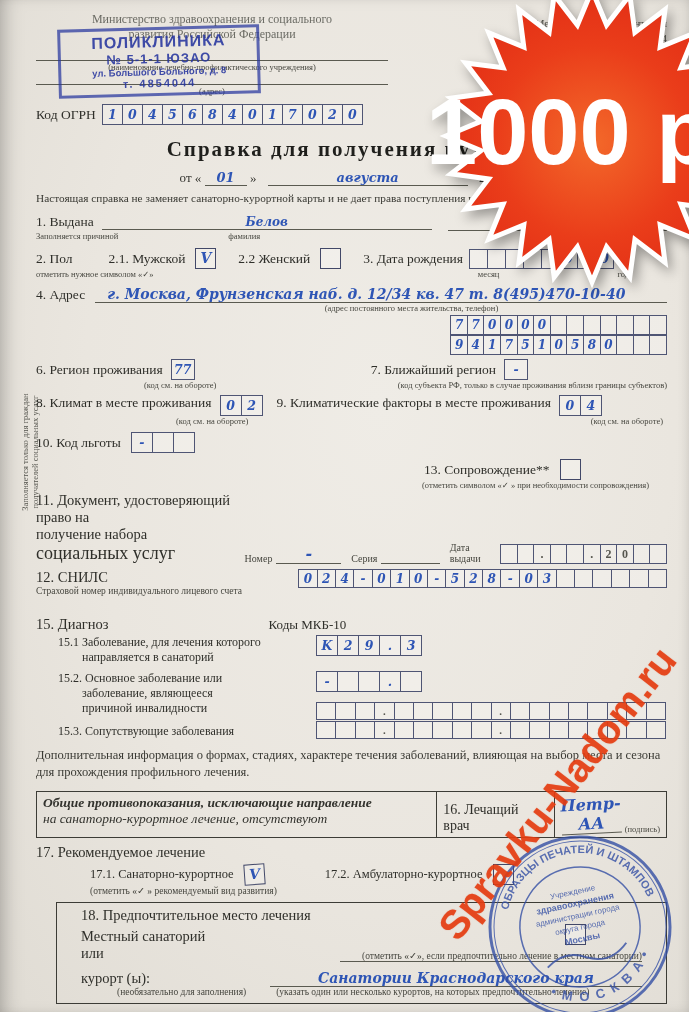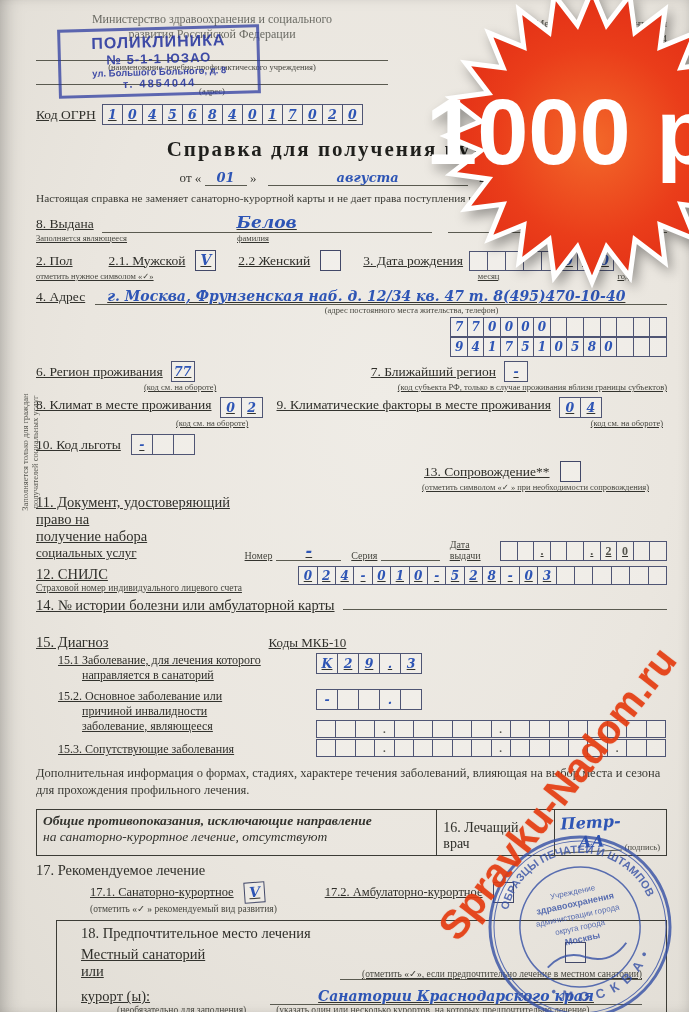--- a/index.html
+++ b/index.html
@@ -22,21 +22,21 @@
   .c21 .cell{width:21px;height:21px;}
   .c19 .cell{width:19px;height:20px;}
   .c17 .cell{width:17.6px;height:20px;font-size:12px;}
   .c22 .cell{width:22px;height:21px;}
   .cW .cell{width:24px;height:21px;}
   .cSn .cell{width:19.4px;height:19px;font-size:12px;}
   .cL .cell{width:20.4px;height:18px;font-size:11px;}
   .chk{box-sizing:border-box;display:inline-block;width:21px;height:21px;border:1.3px solid #424868;
        vertical-align:middle;background:rgba(255,255,255,.25);text-align:center;line-height:18px;
        font-family:"DejaVu Serif",serif;font-style:italic;font-weight:bold;font-size:14px;color:#2e55b5;}
-  .row{display:flex;align-items:baseline;text-decoration:underline;}
+  .row{display:flex;align-items:baseline;}
   
   .hdr{display:flex;gap:25px;}
   .hdr-left{width:352px;text-align:center;}
   .hdr-left .min{font-size:12px;color:#6b6b64;line-height:15px;}
   .hdr-right{margin-left:auto;text-align:right;font-size:11px;color:#55554e;line-height:14.5px;padding-top:4px;}
   .capline{margin-top:14px;border-top:1px solid #5a5a50;padding-top:1px;}
   
   .clinic-stamp{position:absolute;z-index:2;left:58px;top:27px;width:188px;padding:3px 4px 4px;
       border:3px solid rgba(38,52,158,.72);transform:rotate(-1.6deg);text-align:center;
       color:rgba(38,52,158,.88);font-family:"Liberation Sans",sans-serif;}
@@ -119,26 +119,26 @@
       <span>от «</span>
       <span class="hw uline" style="padding:0 12px">01</span>
       <span>»</span>
       <span class="hw uline" style="display:inline-block;width:200px;margin:0 8px">августа</span>
       <span>200</span><span class="hw uline" style="padding:0 8px">8</span>
     </div>
 
     <div class="note">Настоящая справка не заменяет санаторно-курортной карты и не дает права поступления на санаторно-курортное лечение</div>
 
     <div class="row" style="margin-top:8px">
-      <span class="lbl">8. Выдана</span>
-      <span class="hw uline" style="display:inline-block;width:330px;margin-left:8px;text-align:center;font-size:17px">Белов</span>
+      <span class="lbl">1. Выдана</span>
+      <span class="hw uline" style="display:inline-block;width:330px;margin-left:8px;text-align:center;font-size:12px">Белов</span>
       <span class="hw uline" style="display:inline-block;flex:1;margin-left:16px;text-align:center;font-size:15px">Игорь</span>
     </div>
     <div class="row">
-      <span class="cap">Заполняется являющееся</span>
+      <span class="cap">Заполняется причиной</span>
       <span class="cap" style="margin-left:110px">фамилия</span>
       <span class="cap" style="margin-left:auto;margin-right:30px">имя</span>
     </div>
 
     <div class="row" style="margin-top:7px;align-items:center">
       <span class="lbl">2. Пол</span>
       <span class="lbl" style="margin-left:36px">2.1. Мужской</span>
       <span class="chk" style="margin-left:10px">V</span>
       <span class="lbl" style="margin-left:22px">2.2 Женский</span>
       <span class="chk" style="margin-left:10px"></span>
@@ -247,21 +247,21 @@
       <span class="chk" style="margin-left:10px"></span>
     </div>
     <div class="row">
       <span class="cap" style="margin-left:auto;margin-right:18px">(отметить символом «✓ » при необходимости сопровождения)</span>
     </div>
 
     <div class="row" style="align-items:flex-end;margin-top:2px">
       <span>
         <div class="lbl" style="font-size:14.5px">11. Документ, удостоверяющий право на</div>
         <div class="lbl" style="font-size:14.5px">получение набора</div>
-        <div class="lbl" style="font-size:13px">социальных услуг</div>
+        <div class="lbl" style="font-size:18px">социальных услуг</div>
       </span>
       <span class="cap" style="font-size:10px">Номер</span>
       <span class="hw uline" style="display:inline-block;width:78px;margin-left:4px;text-align:center">-</span>
       <span class="cap" style="font-size:10px;margin-left:10px">Серия</span>
       <span class="uline" style="display:inline-block;width:70px;margin-left:4px"></span>
       <span class="cap" style="font-size:10px;margin-left:10px">Дата выдачи</span>
       <span class="cells c17 pr" style="margin-left:6px">
           <span class="cell"></span>
           <span class="cell"></span>
           <span class="cell">.</span>
@@ -297,24 +297,20 @@
           <span class="cell">3</span>
           <span class="cell"></span>
           <span class="cell"></span>
           <span class="cell"></span>
           <span class="cell"></span>
           <span class="cell"></span>
           <span class="cell"></span>
         </span>
     </div>
 
-    <div class="row" style="margin-top:4px">
-      <span class="lbl" style="font-size:14.5px">14. № истории болезни или амбулаторной карты</span>
-      <span class="uline" style="flex:1;margin-left:8px"></span>
-    </div>
 
     <div class="row" style="margin-top:20px">
       <span class="lbl" style="font-size:14.5px">15. Диагноз</span>
       <span class="lbl" style="margin-left:160px;font-size:13px">Коды МКБ-10</span>
     </div>
     <div class="row" style="align-items:flex-start;margin-top:2px">
       <span style="margin-left:22px;width:258px">
         <div class="lbl" style="font-size:12px">15.1 Заболевание, для лечения которого</div>
         <div class="lbl" style="font-size:12px;margin-left:24px">направляется в санаторий</div>
       </span>
@@ -322,22 +318,22 @@
           <span class="cell">K</span>
           <span class="cell">2</span>
           <span class="cell">9</span>
           <span class="cell">.</span>
           <span class="cell">3</span>
         </span>
     </div>
     <div class="row" style="align-items:flex-start;margin-top:6px">
       <span style="margin-left:22px;width:258px">
         <div class="lbl" style="font-size:12px">15.2. Основное заболевание или</div>
+        <div class="lbl" style="font-size:12px;margin-left:24px">заболевание, являющееся</div>
         <div class="lbl" style="font-size:12px;margin-left:24px">причиной инвалидности</div>
-        <div class="lbl" style="font-size:12px;margin-left:24px">заболевание, являющееся</div>
         <div class="lbl" style="font-size:12px;margin-top:8px">15.3. Сопутствующие заболевания</div>
       </span>
       <span>
         <span class="cells c22">
             <span class="cell">-</span>
             <span class="cell"></span>
             <span class="cell"></span>
             <span class="cell">.</span>
             <span class="cell"></span>
           </span><br>

